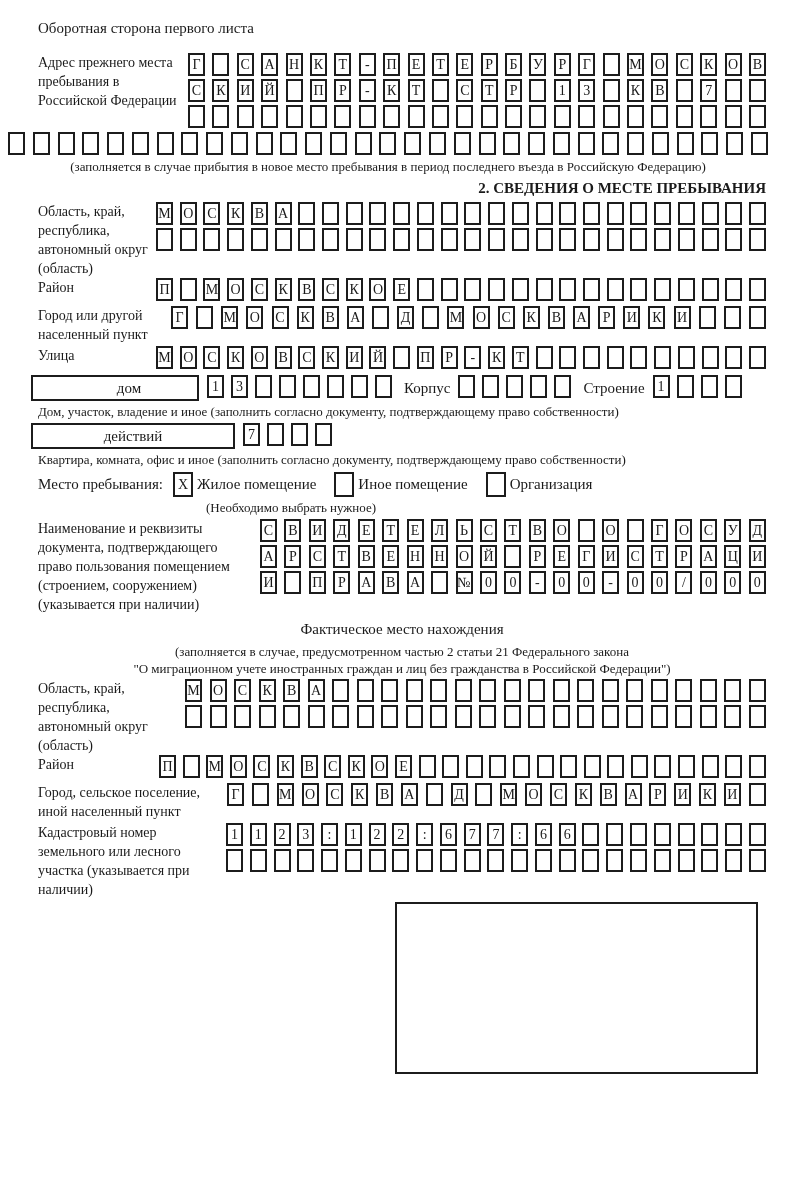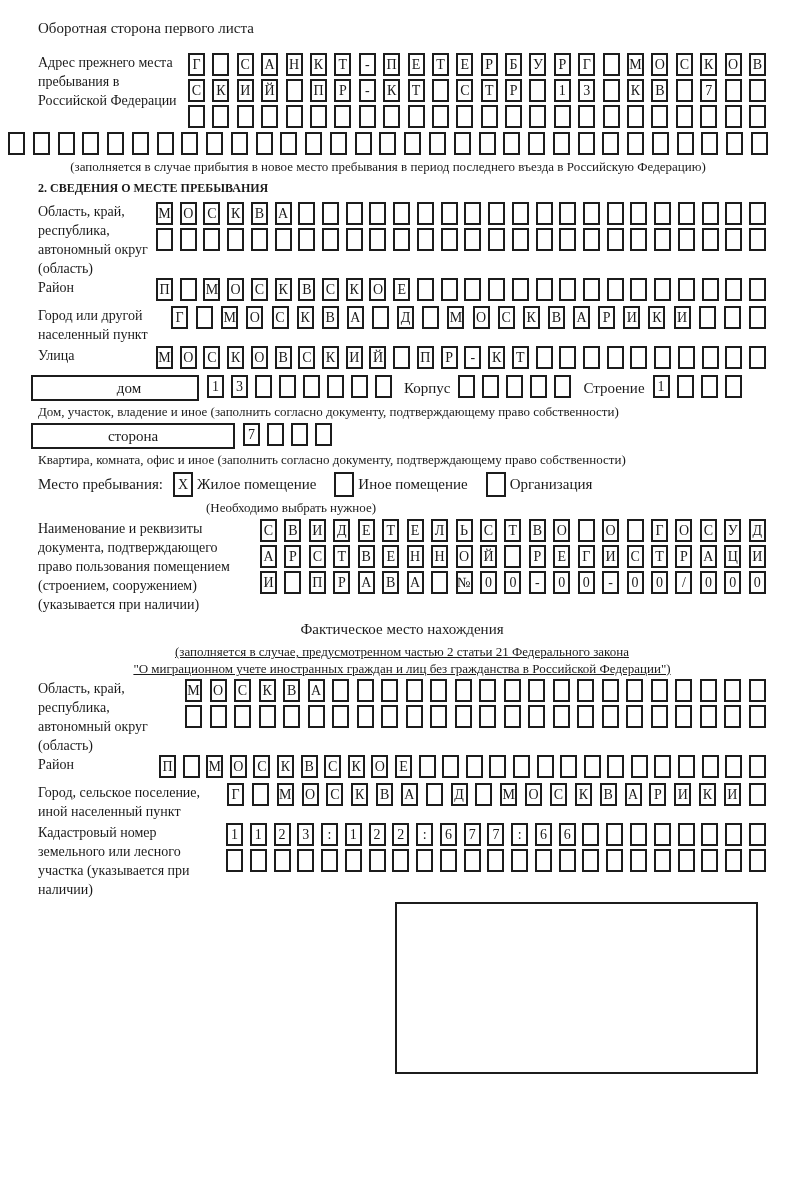--- a/index.html
+++ b/index.html
@@ -38,23 +38,23 @@
     width:17px;height:23px;
     border:2px solid #1c1c1c;
     box-sizing:border-box;
     display:flex;align-items:center;justify-content:center;
     font-size:14px;line-height:1;
     background:#fff;
   }
 
   .note{ font-size:13px; line-height:17px; margin:1px 0 2px 0; }
   .center{ text-align:center; margin-left:-30px; width:760px; }
-  .h2{ text-align:left; font-weight:bold; font-size:12px; line-height:20px; margin:3px 0 4px 0; }
+  .h2{ text-align:right; font-weight:bold; font-size:15px; line-height:20px; margin:3px 0 4px 0; }
   .subh{ text-align:center; font-weight:normal; font-size:15px; line-height:19px; margin:6px 0 4px 0; }
-  .subnote{ text-align:center; font-size:13px; line-height:17px;text-decoration:underline; }
+  .subnote{ text-align:center; font-size:13px; line-height:17px; }
 
   .houserow{ display:flex; align-items:center; margin:3px 0 2px -7px; }
   .wbox{
     border:2px solid #1c1c1c; box-sizing:border-box;
     height:26px; display:flex; align-items:center; justify-content:center;
     font-size:15px; background:#fff;
   }
   .bw168{width:168px; margin-right:8px;padding-left:28px;}
   .bw204{width:204px; margin-right:8px;}
   .inlbl{ font-size:15px; margin:0 8px 0 12px; }
@@ -386,21 +386,21 @@
     <div class="cellrow cw89">
         <span class="cell">1</span>
         <span class="cell"></span>
         <span class="cell"></span>
         <span class="cell"></span>
       </div>
   </div>
   <div class="note">Дом, участок, владение и иное (заполнить согласно документу, подтверждающему право собственности)</div>
 
   <div class="houserow">
-    <div class="wbox bw204">сторона</div>
+    <div class="wbox bw204">действий</div>
     <div class="cellrow cw89">
         <span class="cell">7</span>
         <span class="cell"></span>
         <span class="cell"></span>
         <span class="cell"></span>
       </div>
   </div>
   <div class="note">Квартира, комната, офис и иное (заполнить согласно документу, подтверждающему право собственности)</div>
 
   <div class="placerow">

